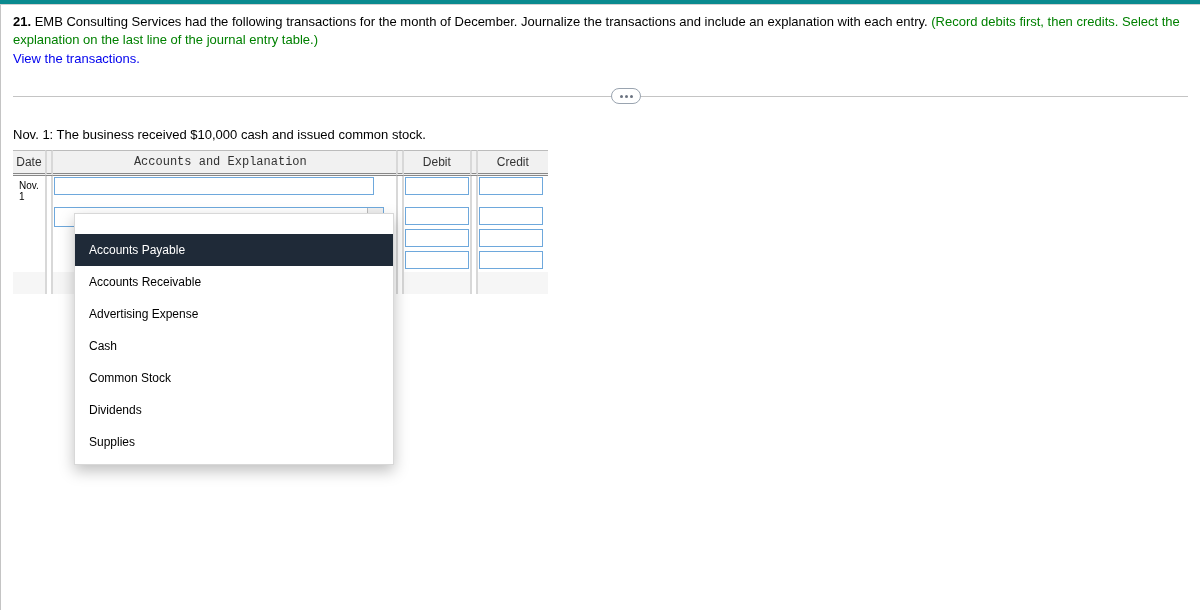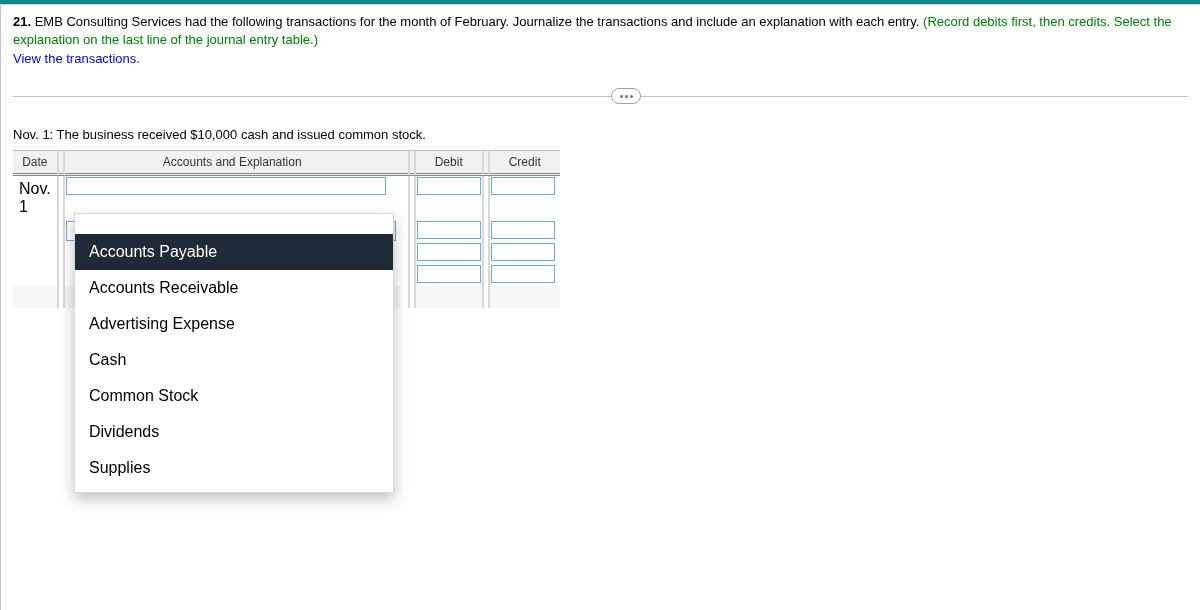--- a/index.html
+++ b/index.html
@@ -12,49 +12,49 @@
   .view-link { color: #0000ee; margin-top: 2px; display: inline-block; cursor: pointer; }
   .divider-wrap { position: relative; margin: 30px 0 30px 0; }
   .divider { border: none; border-top: 1px solid #c4c4c4; }
   .dots-pill { position: absolute; left: 598px; top: -8px; background: #fff; border: 1px solid #9aa4b0; border-radius: 9px; height: 16px; width: 30px; display: flex; align-items: center; justify-content: center; gap: 2px; cursor: pointer; }
   .dots-pill span { width: 3px; height: 3px; background: #6b7380; border-radius: 50%; display: block; }
   .txn-label { margin-bottom: 8px; }
   .journal { border-collapse: separate; border-spacing: 0; }
   .journal th { background: #f1f1f1; font-weight: normal; font-size: 12px; color: #333; height: 26px; border-top: 1px solid #bcbcbc; border-bottom: 3px double #888; }
   .journal td { vertical-align: top; }
   .col-date { width: 30px; }
-  .col-acc  { width: 335px; }
+  .col-acc  { width: 335px; font-family: Liberation Mono, monospace; }
   .spacer-col { width: 8px; background: #fff; }
   .col-debit { width: 62px; }
   .col-credit{ width: 70px; }
   .sep-v { border-left: 2px solid #d8d8d8; border-right: 2px solid #d8d8d8; background: #fff; }
   .sep-v-inner { width: 4px; }
-  .cell-date { height: 22px; font-size: 16px; padding: 4px 6px; background: #fff; }
+  .cell-date { height: 22px; font-size: 10px; padding: 4px 6px; background: #fff; }
   .row-shade .cell-date, .row-shade .cell-blank { background: #f6f6f6; }
   .cell-blank { height: 22px; }
   .input-box { border: 1px solid #6ea8dc; height: 18px; margin: 1px; background: #fff; }
   .input-box.wide { width: 320px; }
   .input-box.narrow { width: 64px; }
   .dropdown-row { position: relative; }
   .dropdown-field { display: flex; align-items: stretch; border: 1px solid #6ea8dc; height: 20px; margin: 1px; background: #fff; width: 330px; }
   .dropdown-field .field-text { flex: 1; }
   .dropdown-field .caret { width: 16px; background: #f0f0f0; border-left: 1px solid #bbb; display: flex; align-items: center; justify-content: center; font-size: 10px; color: #333; }
   .dropdown-panel { position: absolute; left: 73px; top: 208px; width: 320px; background: #fff; border: 1px solid #d8d8d8; box-shadow: 0 6px 14px rgba(0,0,0,0.25); z-index: 10; padding: 20px 0 6px 0; }
-  .dd-item { padding: 9px 14px; font-size: 16px; cursor: pointer; }
+  .dd-item { padding: 9px 14px; font-size: 12px; cursor: pointer; }
   .dd-item.active { background: #1f2a38; color: #fff; }
 </style>
 </head>
 <body>
 
 <div class="top-bar"></div>
 
 <div class="content">
 
   <div class="question-text">
-    <span class="num">21.</span><span> EMB Consulting Services had the following transactions for the month of February. Journalize the transactions and include an explanation with each entry. </span><span class="green">(Record debits first, then credits. Select the explanation on the last line of the journal entry table.)</span>
+    <span class="num">21.</span><span> EMB Consulting Services had the following transactions for the month of December. Journalize the transactions and include an explanation with each entry. </span><span class="green">(Record debits first, then credits. Select the explanation on the last line of the journal entry table.)</span>
   </div>
   <a class="view-link">View the transactions.</a>
 
   <div class="divider-wrap">
     <hr class="divider">
     <div class="dots-pill">
       <span></span>
       <span></span>
       <span></span>
     </div>

